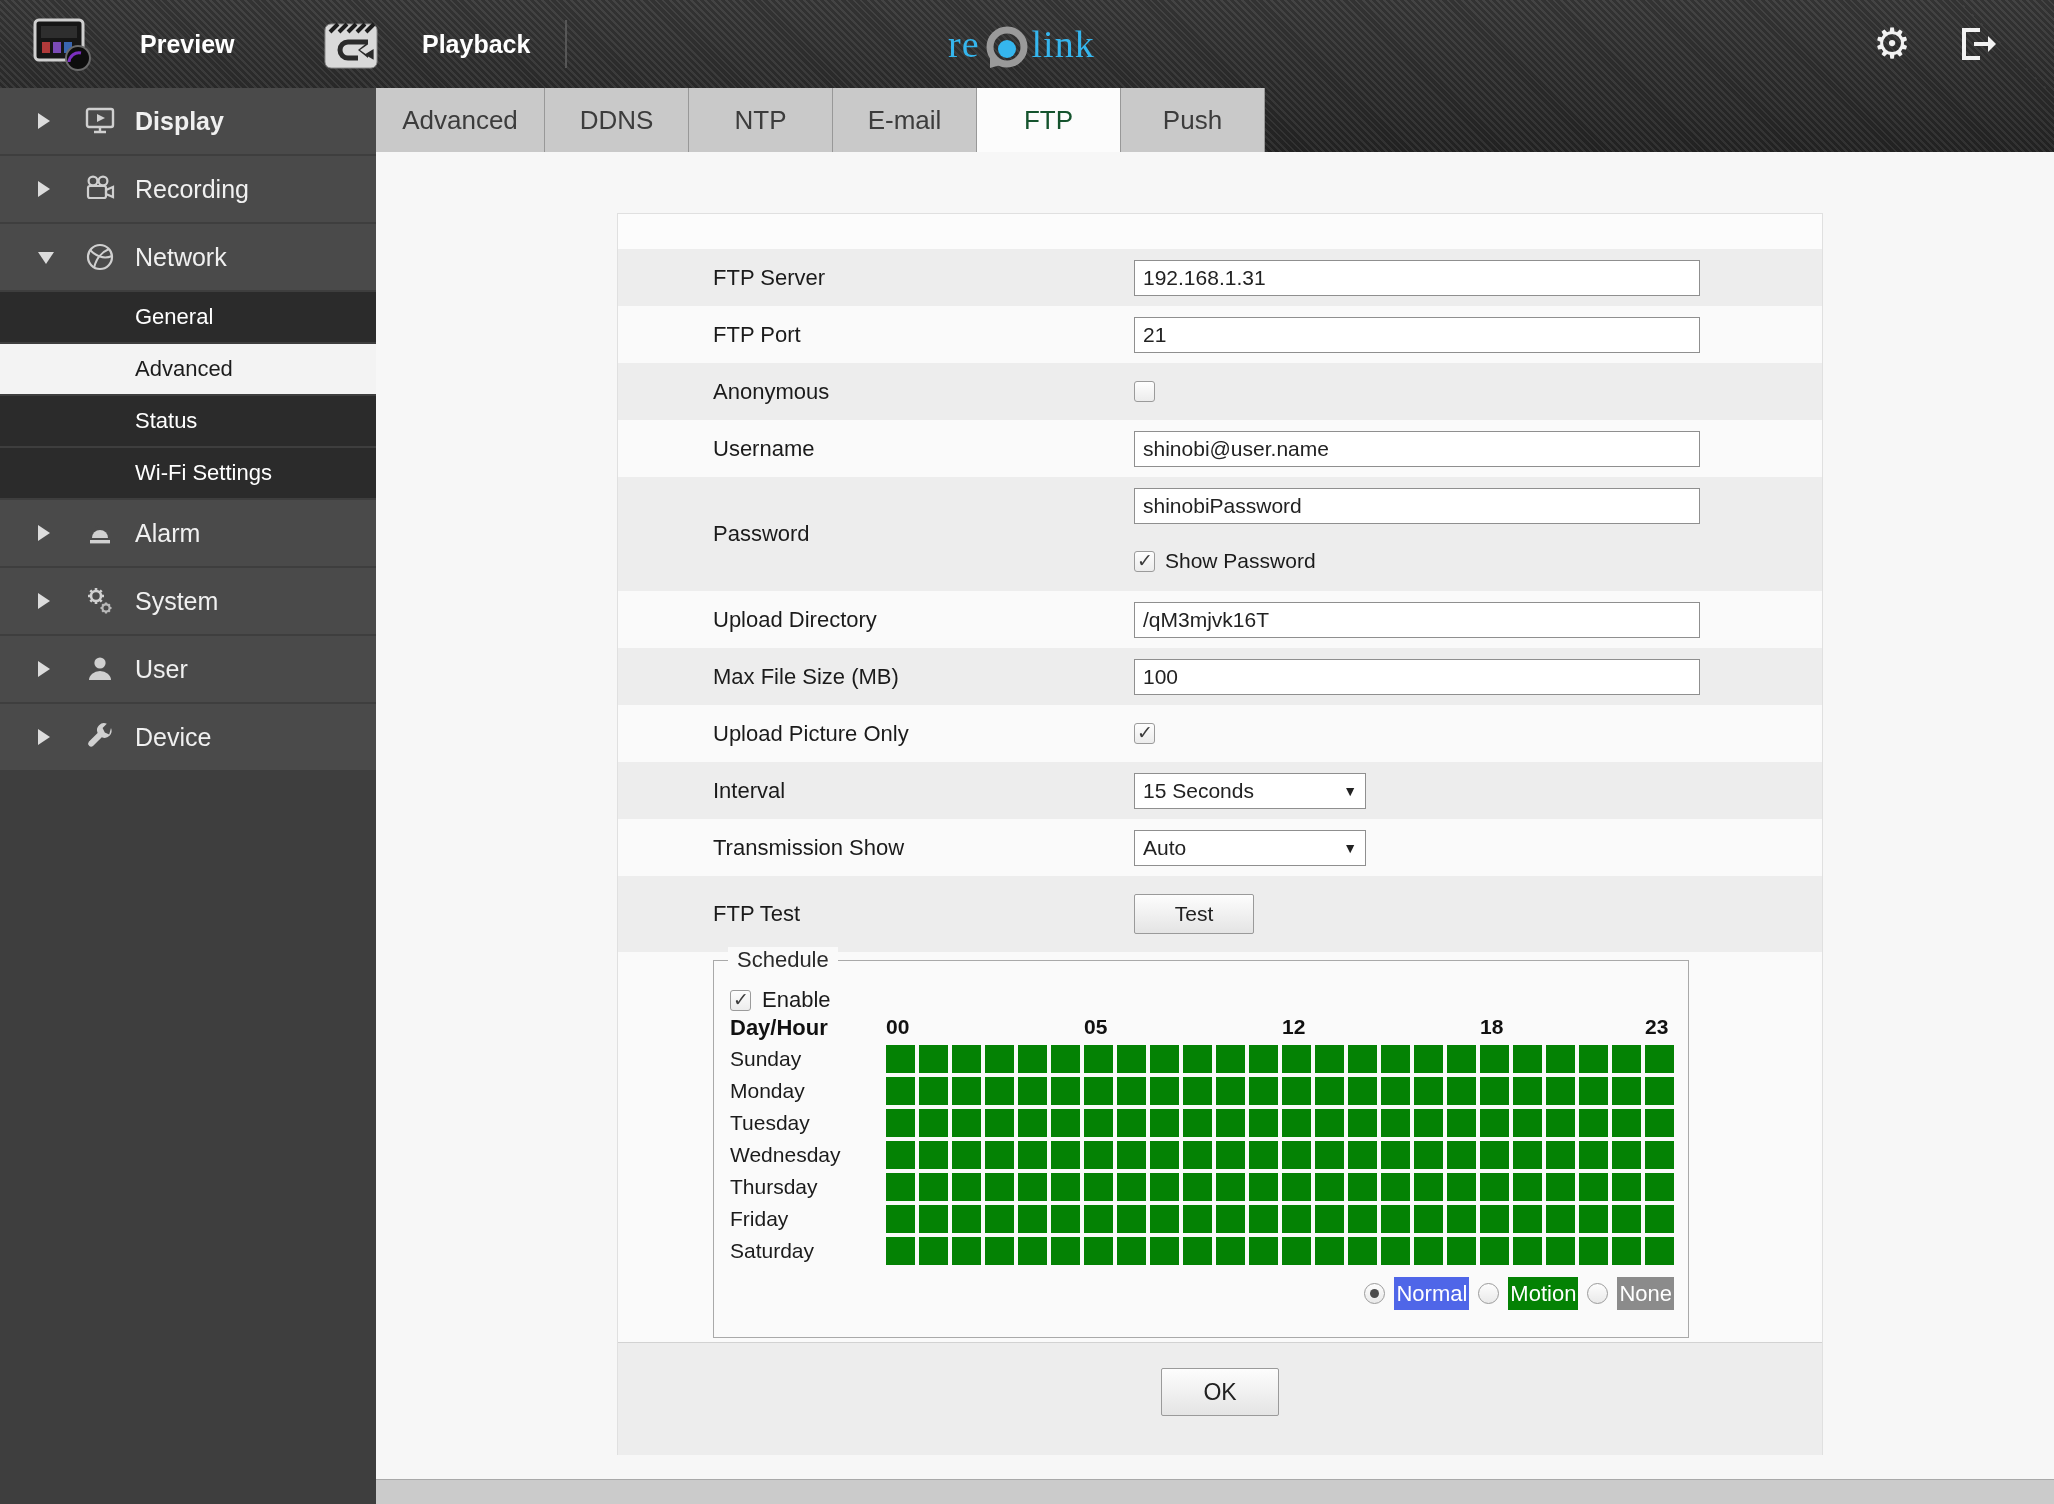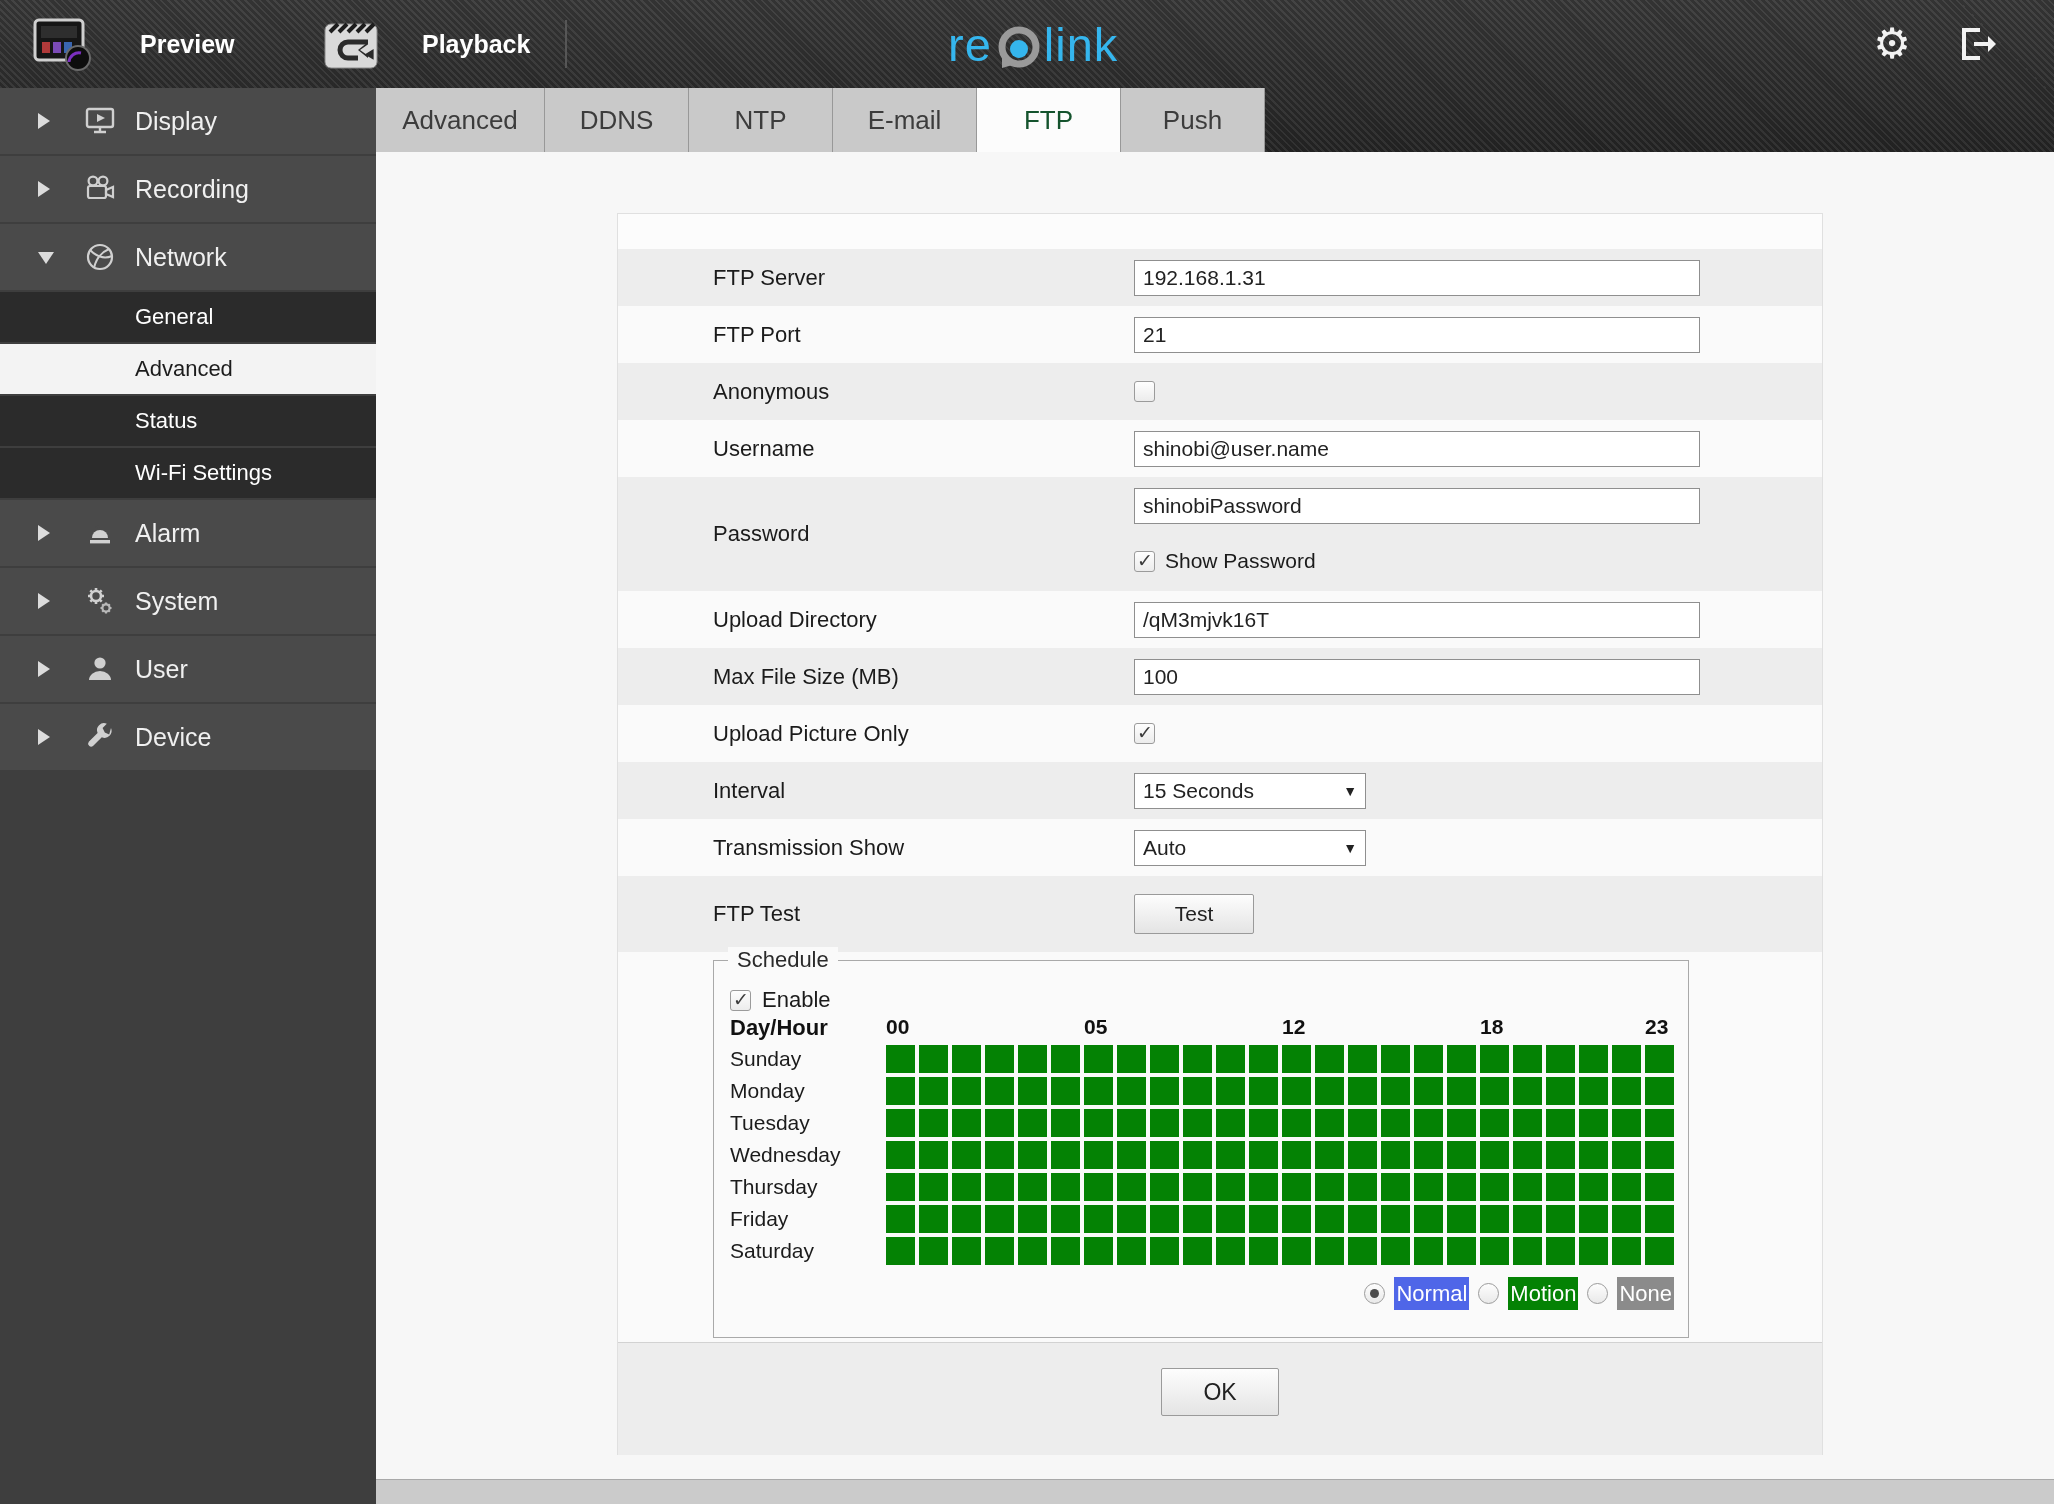--- a/index.html
+++ b/index.html
@@ -11,21 +11,21 @@
     background:
       repeating-linear-gradient(45deg, rgba(255,255,255,0.05) 0 2px, rgba(0,0,0,0.12) 2px 5px),
       linear-gradient(#3a3a3a,#262626);
   }
   .topbar{position:absolute;left:0;top:0;width:2054px;height:88px;}
   .tb-group{position:absolute;top:0;height:88px;cursor:pointer;}
   .tb-label{position:absolute;top:0;height:88px;line-height:88px;color:#fff;
     font-size:25px;font-weight:bold;white-space:nowrap;}
   .tb-divider{position:absolute;left:565px;top:20px;width:2px;height:48px;background:#565656;}
   .logo{position:absolute;left:948px;top:14px;height:60px;display:flex;align-items:center;}
-  .logo .lt{font-size:47px;color:#35b6ee;letter-spacing:1px;}
+  .logo .lt{font-size:38px;color:#35b6ee;letter-spacing:1px;font-family:Liberation Serif, serif;}
   .logo svg{margin:6px 2px 0 2px;}
   .gear{position:absolute;left:1868px;top:16px;width:48px;height:56px;line-height:56px;
     text-align:center;font-size:42px;color:#f2f2f2;cursor:pointer;}
   .logout{position:absolute;left:1956px;top:24px;cursor:pointer;}
 
   
   .tabstrip{position:absolute;left:376px;top:88px;height:64px;display:flex;}
   .tab{height:64px;line-height:64px;text-align:center;font-size:26px;color:#3c3c3c;
     background:#c9c9c9;border-right:1px solid #989898;cursor:pointer;width:143px;}
   .tab:first-child{width:168px;}
@@ -161,21 +161,21 @@
       <div class="tab">DDNS</div>
       <div class="tab">NTP</div>
       <div class="tab">E-mail</div>
       <div class="tab active">FTP</div>
       <div class="tab">Push</div>
     </div>
   </div>
 
   <div class="sidebar">
 
-    <div class="side-item main" style="top:0;">
+    <div class="side-item main" style="top:0;font-weight:bold;">
       <span class="tri"></span>
       <span class="s-icon">
         <svg width="32" height="32" viewBox="0 0 32 32">
             <rect x="3" y="4" width="26" height="18" rx="2" fill="none" stroke="#d0d0d0" stroke-width="2.4"></rect>
             <polygon points="13,9 21,13 13,17" fill="#d0d0d0"></polygon>
             <path d="M16 22 v4 M10 27 h12" stroke="#d0d0d0" stroke-width="2.4"></path>
           </svg>
       </span>
       <span class="s-label">Display</span>
     </div>

